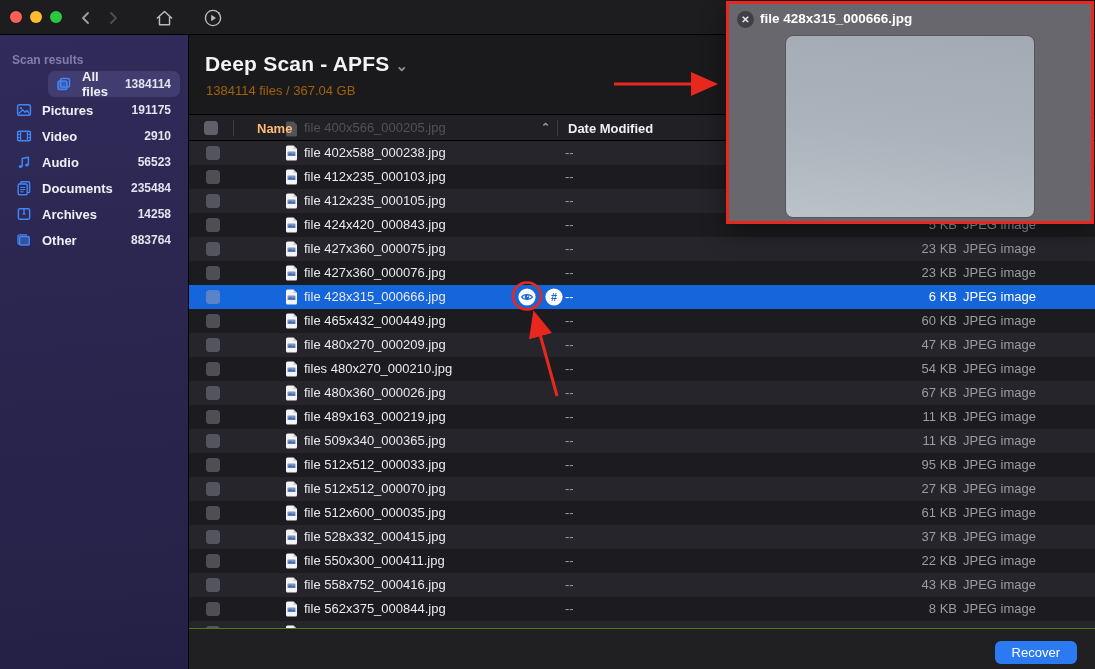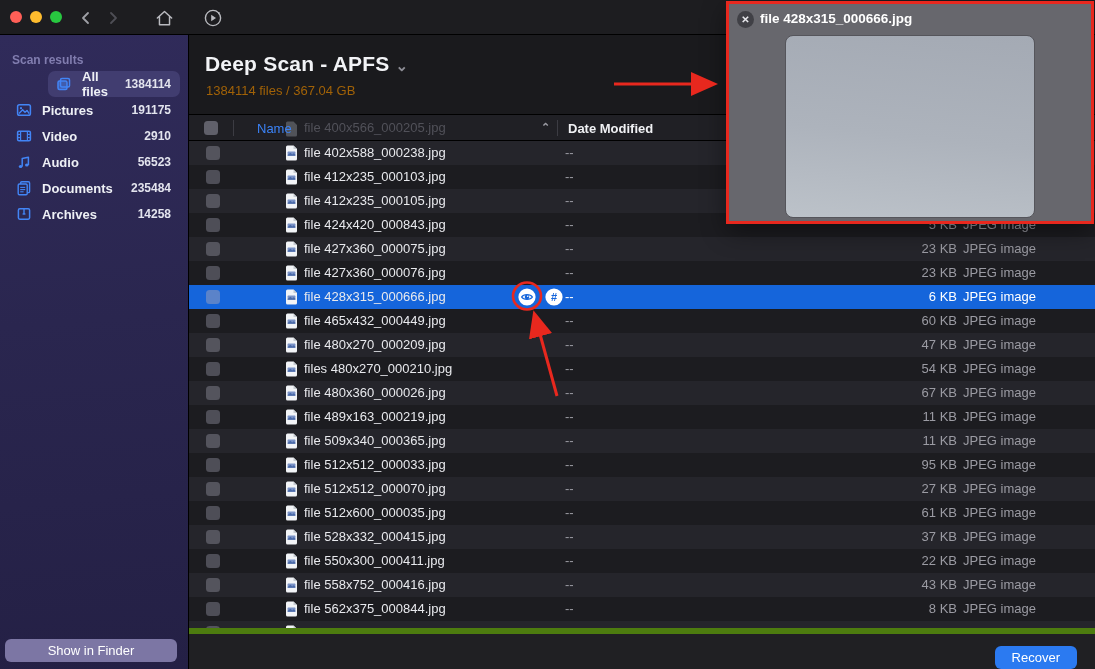--- a/index.html
+++ b/index.html
@@ -44,21 +44,21 @@
   .scan-title .chev { color:#8d8d95; font-size:15px; font-weight:bold; margin-left:6px; }
   .scan-sub { position:absolute; left:17px; top:48px; color:#a16207; font-size:13px; }
 
   
   .thead { position:absolute; left:0; top:79px; width:906px; height:27px; background:#202025;
     border-top:1px solid #000; border-bottom:1px solid #000; }
   .thead .cb { top:6px; background:#60606a; }
   .ghost-name { position:absolute; left:115px; top:5px; font-size:13px; color:#515159; }
   .ghost-icon { position:absolute; left:96px; top:6px; opacity:0.35; }
   .hdiv { position:absolute; top:5px; width:1px; height:16px; background:#3c3c43; }
-  .th-name { position:absolute; left:68px; top:6px; color:#3b82f6; font-size:13px; font-weight:normal; }
+  .th-name { position:absolute; left:68px; top:6px; color:#fdba74; font-size:13px; font-weight:bold; }
   .th-sort { position:absolute; left:352px; top:6px; color:#9b9ba3; font-size:11px; font-weight:bold; }
   .th-date { position:absolute; left:379px; top:6px; color:#f0f1f4; font-size:13px; font-weight:bold; }
 
   .rows { position:absolute; left:0; top:106px; width:906px; height:487px; overflow:hidden; }
   .row { position:relative; width:906px; height:24px; background:#25252b; }
   .row.dark { background:#1c1c20; }
   .row.selected { background:#1565db; }
   .cb { position:absolute; left:17px; top:5px; width:14px; height:14px; border-radius:3.5px;
     background:#54545d; }
   .row.dark .cb { background:#4e4e57; }
@@ -67,21 +67,21 @@
   .fname { position:absolute; left:115px; top:4px; color:#e8e9ed; font-size:13px; white-space:nowrap; }
   .acts { position:absolute; left:329px; top:3px; display:flex; gap:9px; }
   .act { width:18px; height:18px; }
   .fdate { position:absolute; left:376px; top:4px; color:#9b9ba3; font-size:13px; }
   .row.selected .fdate, .row.selected .fsize, .row.selected .ftype { color:#fff; }
   .fsize { position:absolute; right:138px; top:4px; color:#9b9ba3; font-size:13px; text-align:right; }
   .ftype { position:absolute; left:774px; top:4px; color:#9b9ba3; font-size:13px; }
 
   
   .footer { position:absolute; left:189px; top:628px; width:906px; height:41px; background:#202023;
-    border-top:6px solid #4d7c0f; z-index:6; }
+    border-top:1px solid #4d7c0f; z-index:6; }
   .recover-btn { position:absolute; right:18px; top:12px; height:23px; padding:0 17px;
     background:#2b7af1; border-radius:6px; color:#fff; font-size:13px; display:flex;
     align-items:center; justify-content:center; }
 
   
   .popup { position:absolute; left:727px; top:2px; width:366px; height:221px; background:#67676d;
     z-index:40; box-shadow:0 8px 24px rgba(0,0,0,0.45); }
   .popup-close { position:absolute; left:10px; top:9px; width:17px; height:17px; border-radius:50%;
     background:#404046; color:#e9e9ee; font-size:10px; font-weight:bold; display:flex;
     align-items:center; justify-content:center; }
@@ -183,22 +183,29 @@
   </div>
         <div class="sb-item">
     <span class="sb-icon"><svg width="16" height="16" viewBox="0 0 16 16">
               <rect x="2.4" y="2.8" width="11.2" height="10.4" rx="1.4" fill="none" stroke="#4285f6" stroke-width="1.5"></rect>
               <line x1="8" y1="2.8" x2="8" y2="8" stroke="#4285f6" stroke-width="1.4"></line>
               <line x1="6.6" y1="8" x2="9.4" y2="8" stroke="#4285f6" stroke-width="1.4"></line>
             </svg></span>
     <span class="sb-label">Archives</span>
     <span class="sb-count">14258</span>
   </div>
+        <div class="sb-item">
+    <span class="sb-icon"><svg width="16" height="16" viewBox="0 0 16 16">
+              <rect x="3.6" y="4.6" width="9.6" height="8.4" rx="1.2" fill="rgba(66,133,246,0.45)" stroke="#4285f6" stroke-width="1.5"></rect>
+              <path d="M3 12.4 A1.6 1.6 0 0 1 2 11 V4.4 A1.6 1.6 0 0 1 3.6 2.8 H11" fill="none" stroke="#4285f6" stroke-width="1.3"></path>
+            </svg></span>
+    <span class="sb-label">Other</span>
+    <span class="sb-count">883764</span>
+  </div>
       </div>
-    <div class="finder-btn">Show in Finder</div>
   </div>
 
   <div class="main">
     <div class="scan-title">
       <span>Deep Scan - APFS</span><span class="chev">⌄</span>
     </div>
     <div class="scan-sub">1384114 files / 367.04 GB</div>
 
     <div class="thead">
       <span class="ghost-icon">

